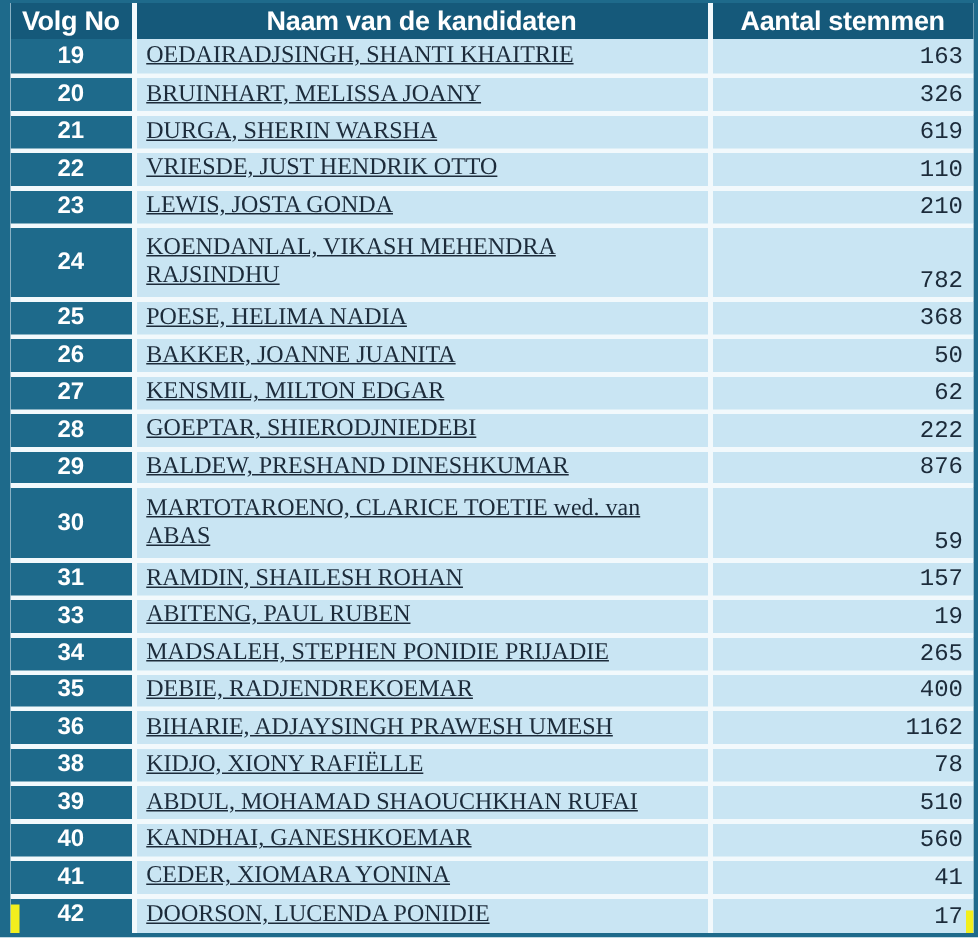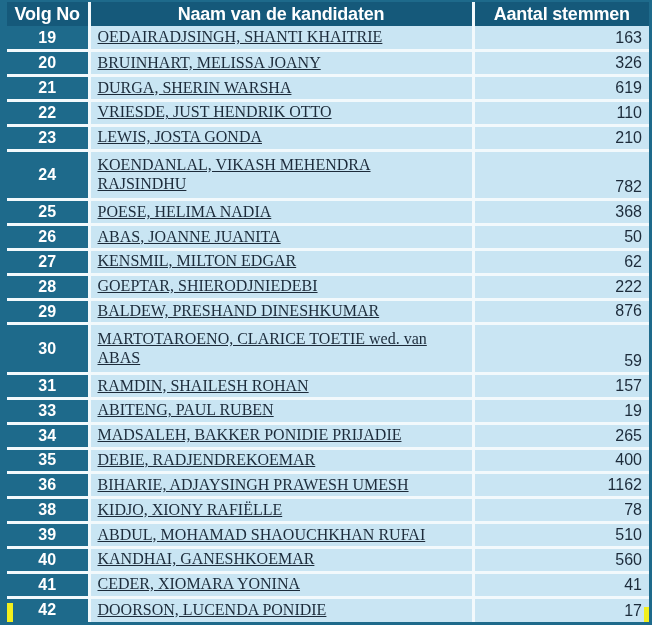--- a/index.html
+++ b/index.html
@@ -62,21 +62,21 @@
     line-height: 1.18;
     padding-left: 7px;
     padding-right: 4px;
     vertical-align: middle;
     white-space: pre-line;
     text-decoration: underline;
   }
   td.votes-cell {
     background: var(--cell_bg, #C9E5F3);
     color: var(--text_dark, #1C2B3A);
-    font-family: Liberation Sans, sans-serif;
+    font-family: Liberation Mono, monospace;
     font-size: 16px;
     text-align: right;
     padding-right: 7px;
     padding-bottom: 2px;
     vertical-align: bottom;
   }
   tr.row-single { height: 23px; }
   tr.row-tall   { height: 46px; }
 
   .corner-mark {
@@ -136,21 +136,21 @@
 RAJSINDHU</td>
           <td class="votes-cell">782</td>
         </tr>
         <tr class="row-single">
           <td class="no-cell">25</td>
           <td class="name-cell">POESE,  HELIMA NADIA</td>
           <td class="votes-cell">368</td>
         </tr>
         <tr class="row-single">
           <td class="no-cell">26</td>
-          <td class="name-cell">ABAS, JOANNE JUANITA</td>
+          <td class="name-cell">BAKKER, JOANNE JUANITA</td>
           <td class="votes-cell">50</td>
         </tr>
         <tr class="row-single">
           <td class="no-cell">27</td>
           <td class="name-cell">KENSMIL, MILTON EDGAR</td>
           <td class="votes-cell">62</td>
         </tr>
         <tr class="row-single">
           <td class="no-cell">28</td>
           <td class="name-cell">GOEPTAR,  SHIERODJNIEDEBI</td>
@@ -172,21 +172,21 @@
           <td class="name-cell">RAMDIN, SHAILESH ROHAN</td>
           <td class="votes-cell">157</td>
         </tr>
         <tr class="row-single">
           <td class="no-cell">33</td>
           <td class="name-cell">ABITENG, PAUL RUBEN</td>
           <td class="votes-cell">19</td>
         </tr>
         <tr class="row-single">
           <td class="no-cell">34</td>
-          <td class="name-cell">MADSALEH, BAKKER PONIDIE PRIJADIE</td>
+          <td class="name-cell">MADSALEH, STEPHEN PONIDIE PRIJADIE</td>
           <td class="votes-cell">265</td>
         </tr>
         <tr class="row-single">
           <td class="no-cell">35</td>
           <td class="name-cell">DEBIE, RADJENDREKOEMAR</td>
           <td class="votes-cell">400</td>
         </tr>
         <tr class="row-single">
           <td class="no-cell">36</td>
           <td class="name-cell">BIHARIE, ADJAYSINGH PRAWESH UMESH</td>

